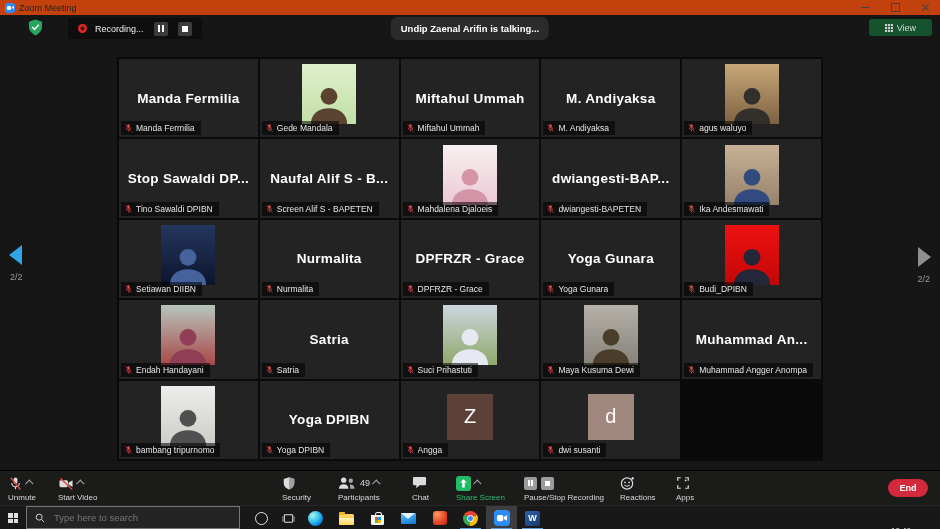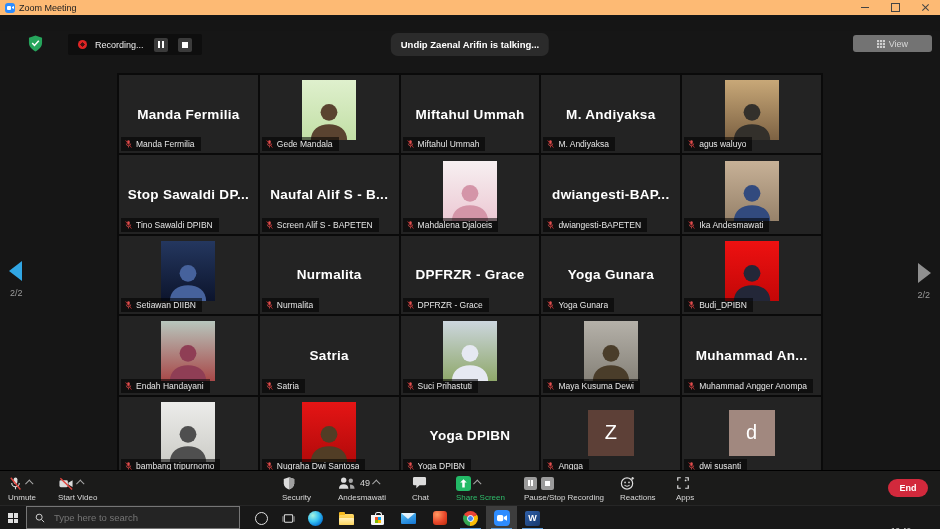--- a/index.html
+++ b/index.html
@@ -1,44 +1,44 @@
 <!DOCTYPE html>
 <html><head>
 <meta charset="utf-8">
 <style>
   html,body{margin:0;padding:0;background:#000;}
   .screen{position:relative;width:940px;height:529px;background:#151515;overflow:hidden;
           font-family:"Liberation Sans","DejaVu Sans",sans-serif;-webkit-font-smoothing:antialiased;}
 
   
-  .titlebar{position:absolute;top:0;left:0;right:0;height:15px;background:#fdba74;display:flex;align-items:center;padding-left:5px;box-sizing:border-box;}
+  .titlebar{position:absolute;top:0;left:0;right:0;height:15px;background:#c2410c;display:flex;align-items:center;padding-left:5px;box-sizing:border-box;}
   .zoom-app-ic{width:10px;height:10px;background:#2d8cff;border-radius:3px;margin-right:4px;position:relative;flex:none;}
   .zoom-app-ic::before{content:'';position:absolute;left:2px;top:3px;width:4px;height:4px;background:#fff;border-radius:1px;}
   .zoom-app-ic::after{content:'';position:absolute;left:6.5px;top:3.5px;border-top:1.5px solid transparent;border-bottom:1.5px solid transparent;border-right:2px solid #fff;width:0;height:1px;}
   .titlebar .title{font-size:9px;color:#222;}
   .win-controls{margin-left:auto;display:flex;height:100%;}
   .wc{width:30px;height:100%;display:flex;align-items:center;justify-content:center;}
   .ic-min{width:8px;height:1px;background:#444;}
   .ic-max{width:7px;height:7px;border:1px solid #444;}
   .ic-close{position:relative;width:9px;height:9px;}
   .ic-close::before,.ic-close::after{content:'';position:absolute;left:4px;top:0;width:1px;height:9px;background:#444;}
   .ic-close::before{transform:rotate(45deg);}
   .ic-close::after{transform:rotate(-45deg);}
 
   
-  .meeting{position:absolute;top:15px;left:0;width:940px;height:455px;background:#161616;margin-top:16px;}
+  .meeting{position:absolute;top:15px;left:0;width:940px;height:455px;background:#161616;}
   .sec-shield{position:absolute;left:28px;top:4px;width:15px;height:17px;}
   .rec-box{position:absolute;left:68px;top:3px;height:21px;background:#0e0e0e;border-radius:2px;display:flex;align-items:center;gap:8px;padding:0 10px;}
   .rec-dot{width:9px;height:9px;border-radius:50%;background:radial-gradient(circle,#471010 0 31%,#df2424 33%);flex:none;}
   .rec-label{color:#ededed;font-size:9px;}
   .rec-btn{width:14px;height:14px;background:#3b3b3b;border-radius:2px;display:flex;align-items:center;justify-content:center;gap:2px;margin-left:2px;}
   .rec-btn .bar{width:2px;height:7px;background:#fff;}
   .rec-btn .sq{width:6px;height:6px;background:#fff;}
   .talking{position:absolute;left:50%;transform:translateX(-50%);top:2px;background:#2b2b2b;color:#fff;font-weight:bold;font-size:9.5px;padding:6px 10px;border-radius:7px;white-space:nowrap;}
-  .view-btn{position:absolute;right:8px;top:4px;height:17px;background:#737373;border-radius:3px;color:#d8d8d8;font-size:9px;display:flex;align-items:center;gap:4px;padding:0 24px;}
+  .view-btn{position:absolute;right:8px;top:4px;height:17px;background:#14532d;border-radius:3px;color:#d8d8d8;font-size:9px;display:flex;align-items:center;gap:4px;padding:0 16px;}
 
   
   .grid{position:absolute;left:117px;top:42px;width:706px;height:404px;display:grid;grid-template-columns:repeat(5,1fr);grid-template-rows:repeat(5,1fr);gap:2px;background:#0a0a0a;border:2px solid #0a0a0a;box-sizing:border-box;}
   .tile{position:relative;background:#232323;display:flex;align-items:center;justify-content:center;overflow:hidden;}
   .tile-center{display:flex;align-items:center;justify-content:center;width:100%;height:100%;}
   .tile-name{color:#fff;font-weight:bold;font-size:13.5px;letter-spacing:.3px;text-align:center;padding:0 5px;white-space:nowrap;overflow:hidden;}
   .tile-photo{width:54px;height:60px;display:flex;align-items:flex-end;justify-content:center;overflow:hidden;margin-bottom:8px;}
   .tile-photo svg{width:46px;height:42px;display:block;}
   .tile-avatar{width:46px;height:46px;display:flex;align-items:center;justify-content:center;color:#fff;font-size:20px;margin-bottom:6px;}
   .tile-label{position:absolute;left:2px;bottom:2px;display:flex;align-items:center;gap:3px;background:rgba(0,0,0,.55);padding:2px 6px 2px 3px;max-width:calc(100% - 8px);box-sizing:border-box;}
@@ -520,39 +520,20 @@
       <svg class="mic-s" viewBox="0 0 14 14">
         <rect x="5.2" y="1" width="3.6" height="6.3" rx="1.8" fill="#e05050"></rect>
         <path d="M3.6 6.3a3.4 3.4 0 0 0 6.8 0" fill="none" stroke="#e05050" stroke-width="1.1"></path>
         <line x1="7" y1="9.8" x2="7" y2="12.4" stroke="#e05050" stroke-width="1.1"></line>
         <line x1="2.6" y1="1.4" x2="11.6" y2="12.6" stroke="#c22f2f" stroke-width="1.3"></line>
       </svg>
       <span class="label-text">bambang tripurnomo</span>
     </div>
   </div>
 
-  <div class="tile">
-    <div class="tile-center">
-            <div class="tile-photo" style="background: linear-gradient(rgb(229, 21, 21), rgb(179, 10, 10));">
-              <svg viewBox="0 0 24 22">
-                <circle cx="12" cy="7.5" r="4.4" fill="#513d25"></circle>
-                <path d="M2.5 22c0-5.4 4.2-8.3 9.5-8.3s9.5 2.9 9.5 8.3z" fill="#513d25"></path>
-              </svg>
-            </div>
-          </div>
-    <div class="tile-label">
-      <svg class="mic-s" viewBox="0 0 14 14">
-        <rect x="5.2" y="1" width="3.6" height="6.3" rx="1.8" fill="#e05050"></rect>
-        <path d="M3.6 6.3a3.4 3.4 0 0 0 6.8 0" fill="none" stroke="#e05050" stroke-width="1.1"></path>
-        <line x1="7" y1="9.8" x2="7" y2="12.4" stroke="#e05050" stroke-width="1.1"></line>
-        <line x1="2.6" y1="1.4" x2="11.6" y2="12.6" stroke="#c22f2f" stroke-width="1.3"></line>
-      </svg>
-      <span class="label-text">Nugraha Dwi Santosa</span>
-    </div>
-  </div>
 
   <div class="tile">
     <div class="tile-center">
             <div class="tile-name">Yoga DPIBN</div>
           </div>
     <div class="tile-label">
       <svg class="mic-s" viewBox="0 0 14 14">
         <rect x="5.2" y="1" width="3.6" height="6.3" rx="1.8" fill="#e05050"></rect>
         <path d="M3.6 6.3a3.4 3.4 0 0 0 6.8 0" fill="none" stroke="#e05050" stroke-width="1.1"></path>
         <line x1="7" y1="9.8" x2="7" y2="12.4" stroke="#e05050" stroke-width="1.1"></line>
@@ -640,21 +621,21 @@
         <div class="tb-icon-row">
           <svg width="18" height="14" viewBox="0 0 19 14">
             <circle cx="6" cy="4" r="2.8" fill="#dcdcdc"></circle>
             <path d="M1 13c0-3 2.2-4.6 5-4.6s5 1.6 5 4.6z" fill="#dcdcdc"></path>
             <circle cx="13.5" cy="4.6" r="2.3" fill="#a8a8a8"></circle>
             <path d="M12.6 8.6c2.7 0 4.9 1.5 4.9 4.4h-4.6" fill="#a8a8a8"></path>
           </svg>
           <span class="count">49</span>
           <span class="caret"></span>
         </div>
-        <span class="tb-label">Andesmawati</span>
+        <span class="tb-label">Participants</span>
       </div>
       <div class="tb-item" style="min-width:40px">
         <div class="tb-icon-row">
           <svg width="15" height="14" viewBox="0 0 16 15">
             <path d="M2.5 1h11a1.5 1.5 0 0 1 1.5 1.5v6a1.5 1.5 0 0 1-1.5 1.5H8l-3.4 3v-3H2.5A1.5 1.5 0 0 1 1 8.5v-6A1.5 1.5 0 0 1 2.5 1z" fill="#dcdcdc"></path>
           </svg>
         </div>
         <span class="tb-label">Chat</span>
       </div>
       <div class="tb-item" style="min-width:64px">

